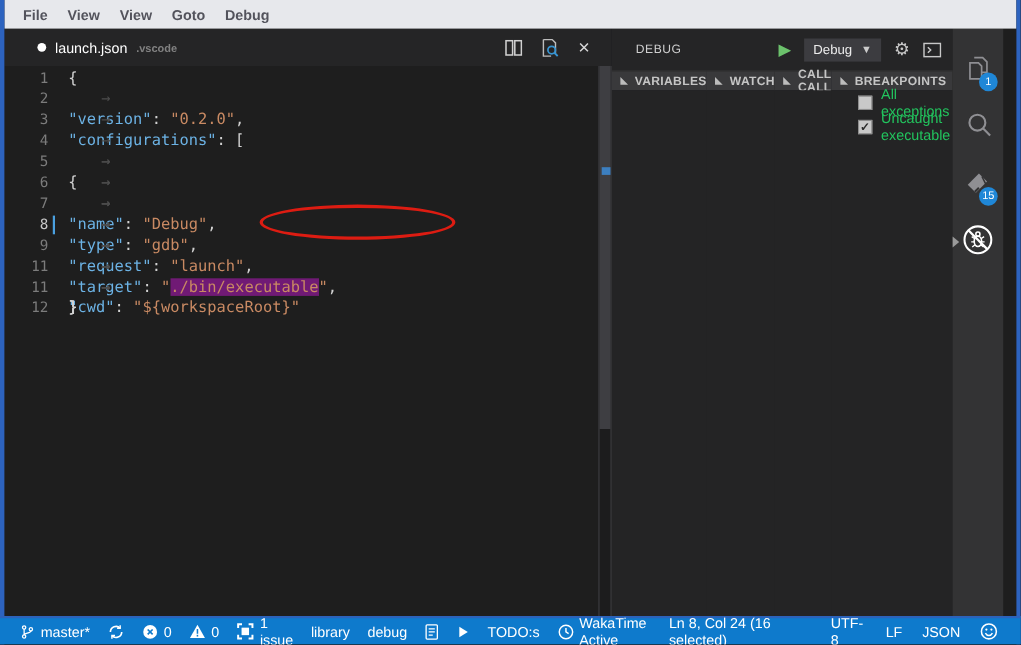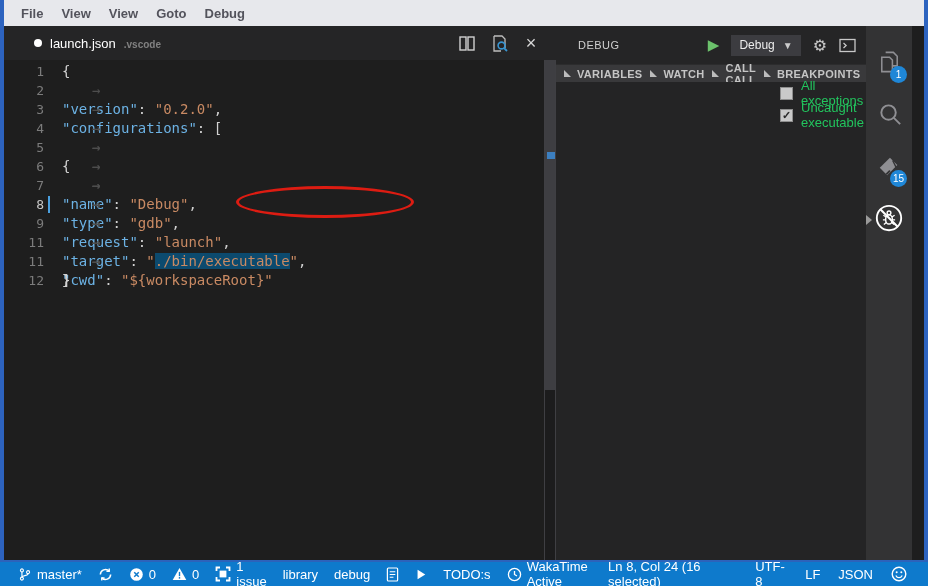--- a/index.html
+++ b/index.html
@@ -35,21 +35,21 @@
   .code-line { display: flex; white-space: pre; height: 19px; }
   .gutter { width: 46px; text-align: right; padding-right: 6px; color: #7c7c7c; flex: none;
             font-family: "DejaVu Sans Mono", monospace; font-size: 13px; }
   .gutter.active { color: #c8c8c8; }
   .line-text { margin-left: 12px; }
   .tab { }
   .code-line .tab { color: #4d4d4d; }
   .tk-k { color: #6cb2e4; }
   .tk-s { color: #c98a63; }
   .tk-p { color: #d2d2d2; }
-  .sel { background: #0c4a6e; }
+  .sel { background: #701a75; }
   .cursor-bar { position: absolute; left: 44px; top: 136px; width: 2px; height: 17px; background: #4aa0e0; }
   .annotation-ellipse { position: absolute; left: 232px; top: 126px; width: 178px; height: 32px;
                         border: 3px solid #dd1c12; border-radius: 50%; pointer-events: none; z-index: 10; }
 
   
   .scrollbar { width: 12px; background: #1c1c1d; position: relative; border-left: 1px solid #3f3f43; border-right: 1px solid #3f3f43; }
   .scroll-slider { position: absolute; left: 0; right: 0; top: 0; height: 330px; background: #3e3e42; }
   .overview-marker { position: absolute; left: 2px; top: 92px; width: 8px; height: 7px; background: #3c7fc0; }
 
   

